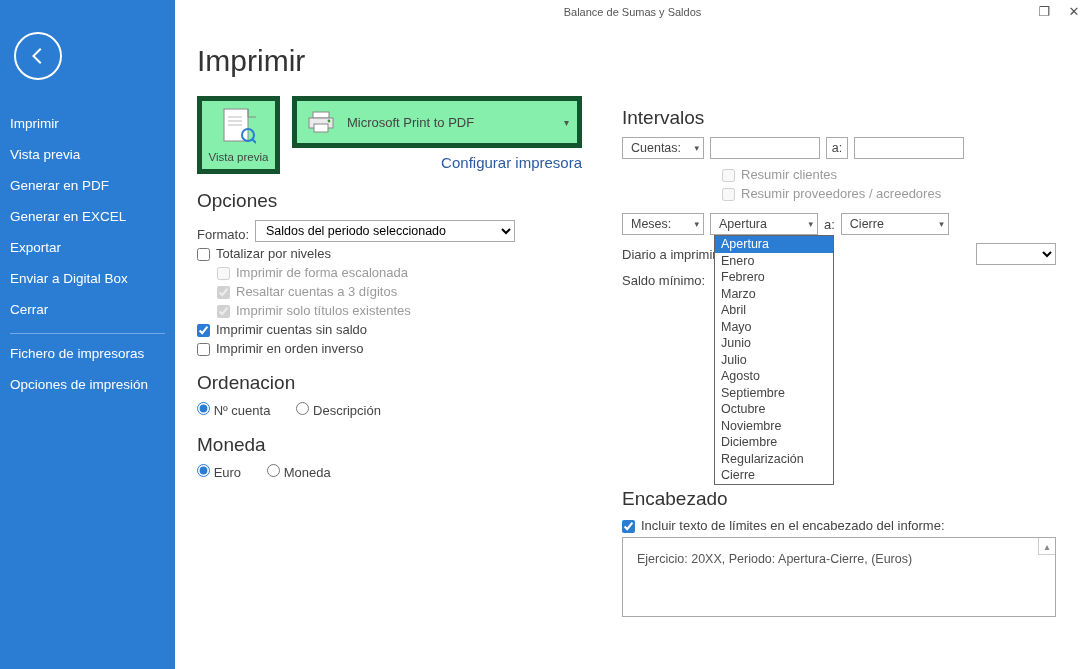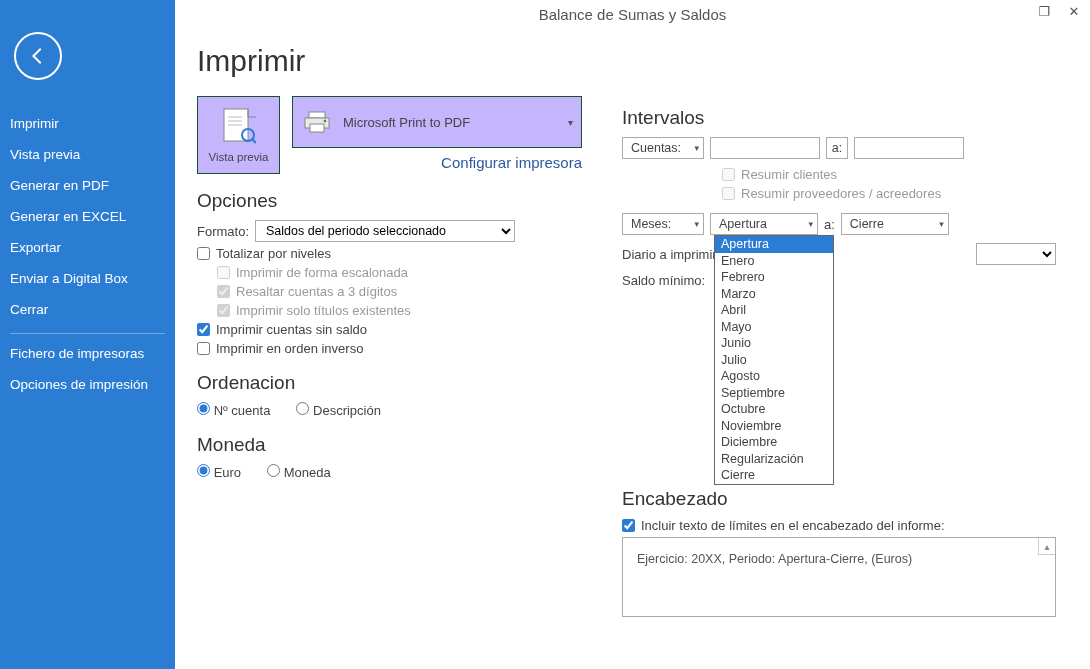--- a/index.html
+++ b/index.html
@@ -5,34 +5,34 @@
   * { box-sizing: border-box; margin: 0; padding: 0; font-family: "Segoe UI", Arial, sans-serif; }
   html, body { width: 1090px; height: 669px; overflow: hidden; background: #fff; color: #444; }
   .app { display: flex; width: 100%; height: 100%; position: relative; }
   .sidebar { width: 175px; background: #2b7cd3; color: #fff; padding-top: 32px; }
   .back-btn { width: 48px; height: 48px; border: 2px solid #fff; border-radius: 50%; margin-left: 14px; margin-bottom: 28px; display:flex; align-items:center; justify-content:center; cursor:pointer; }
   .back-btn svg { width: 22px; height: 22px; stroke:#fff; fill:none; stroke-width:2.2; }
   .nav { list-style:none; }
   .nav li { padding: 8px 10px; font-size: 13.5px; cursor:pointer; }
   .nav li.sep { border-top: 1px solid rgba(255,255,255,0.35); margin:8px 10px 4px 10px; padding:0; height:0; }
   .main { flex:1; position:relative; padding: 30px 34px 20px 22px; }
-  .titlebar { position:absolute; top:6px; left:0; right:0; text-align:center; font-size:15px; color:#555; }
+  .titlebar { position:absolute; top:6px; left:0; right:0; text-align:center; font-size:11px; color:#555; }
   .win-btns { position:absolute; top:4px; right:8px; font-size:13px; color:#555; }
   .win-btns span { margin-left:10px; cursor:pointer; display:inline-block; width:16px; text-align:center; }
   h1.page-title { font-size: 30px; font-weight: 300; color:#333; margin-top: 14px; margin-bottom:18px; }
   h2.section { font-size: 19px; font-weight:400; color:#333; margin:16px 0 8px 0; }
   .row { display:flex; align-items:center; gap:12px; }
-  .card { border:1px solid #14532d; background:#c4b5fd; display:flex; flex-direction:column; align-items:center; justify-content:center; }
+  .card { border:5px solid #14532d; background:#86efac; display:flex; flex-direction:column; align-items:center; justify-content:center; }
   .preview-card { width:86px; height:78px; }
   .preview-card .lbl { font-size:11.5px; color:#444; margin-top:4px; }
   .printer-card { width:290px; height:52px; display:flex; flex-direction:row; align-items:center; justify-content:flex-start; padding:0 10px; gap:12px; position:relative; }
   .printer-card .name { font-size:13px; color:#444; }
   .printer-card .caret { position:absolute; right:8px; font-size:10px; color:#555; }
   .link { color:#2b5aa0; font-size:15px; cursor:pointer; }
-  .opt-row { display:flex; align-items:center; gap:6px; font-size:13px; margin:4px 0; }
+  .opt-row { display:flex; align-items:flex-end; gap:6px; font-size:13px; margin:4px 0; }
   .opt-row.ind1 { margin-left:20px; }
   .opt-row.dis { color:#9a9a9a; }
   label { font-size:13px; }
   select, input[type=text] { border:1px solid #aaa; font-size:12.5px; height:22px; padding:0 6px; background:#fff; }
   input[type=checkbox], input[type=radio] { accent-color:#2b7cd3; }
   .readonly-num { width:50px; height:20px; border:1px solid #ccc; background:#f7f7f7; text-align:right; padding-right:4px; font-size:12px; color:#888; }
   .cols { display:flex; gap:40px; align-items:flex-start; }
   .left-col { width: 385px; }
   .right-col { flex:1; }
   .small-label { font-size:13px; color:#444; display:inline-block; }

